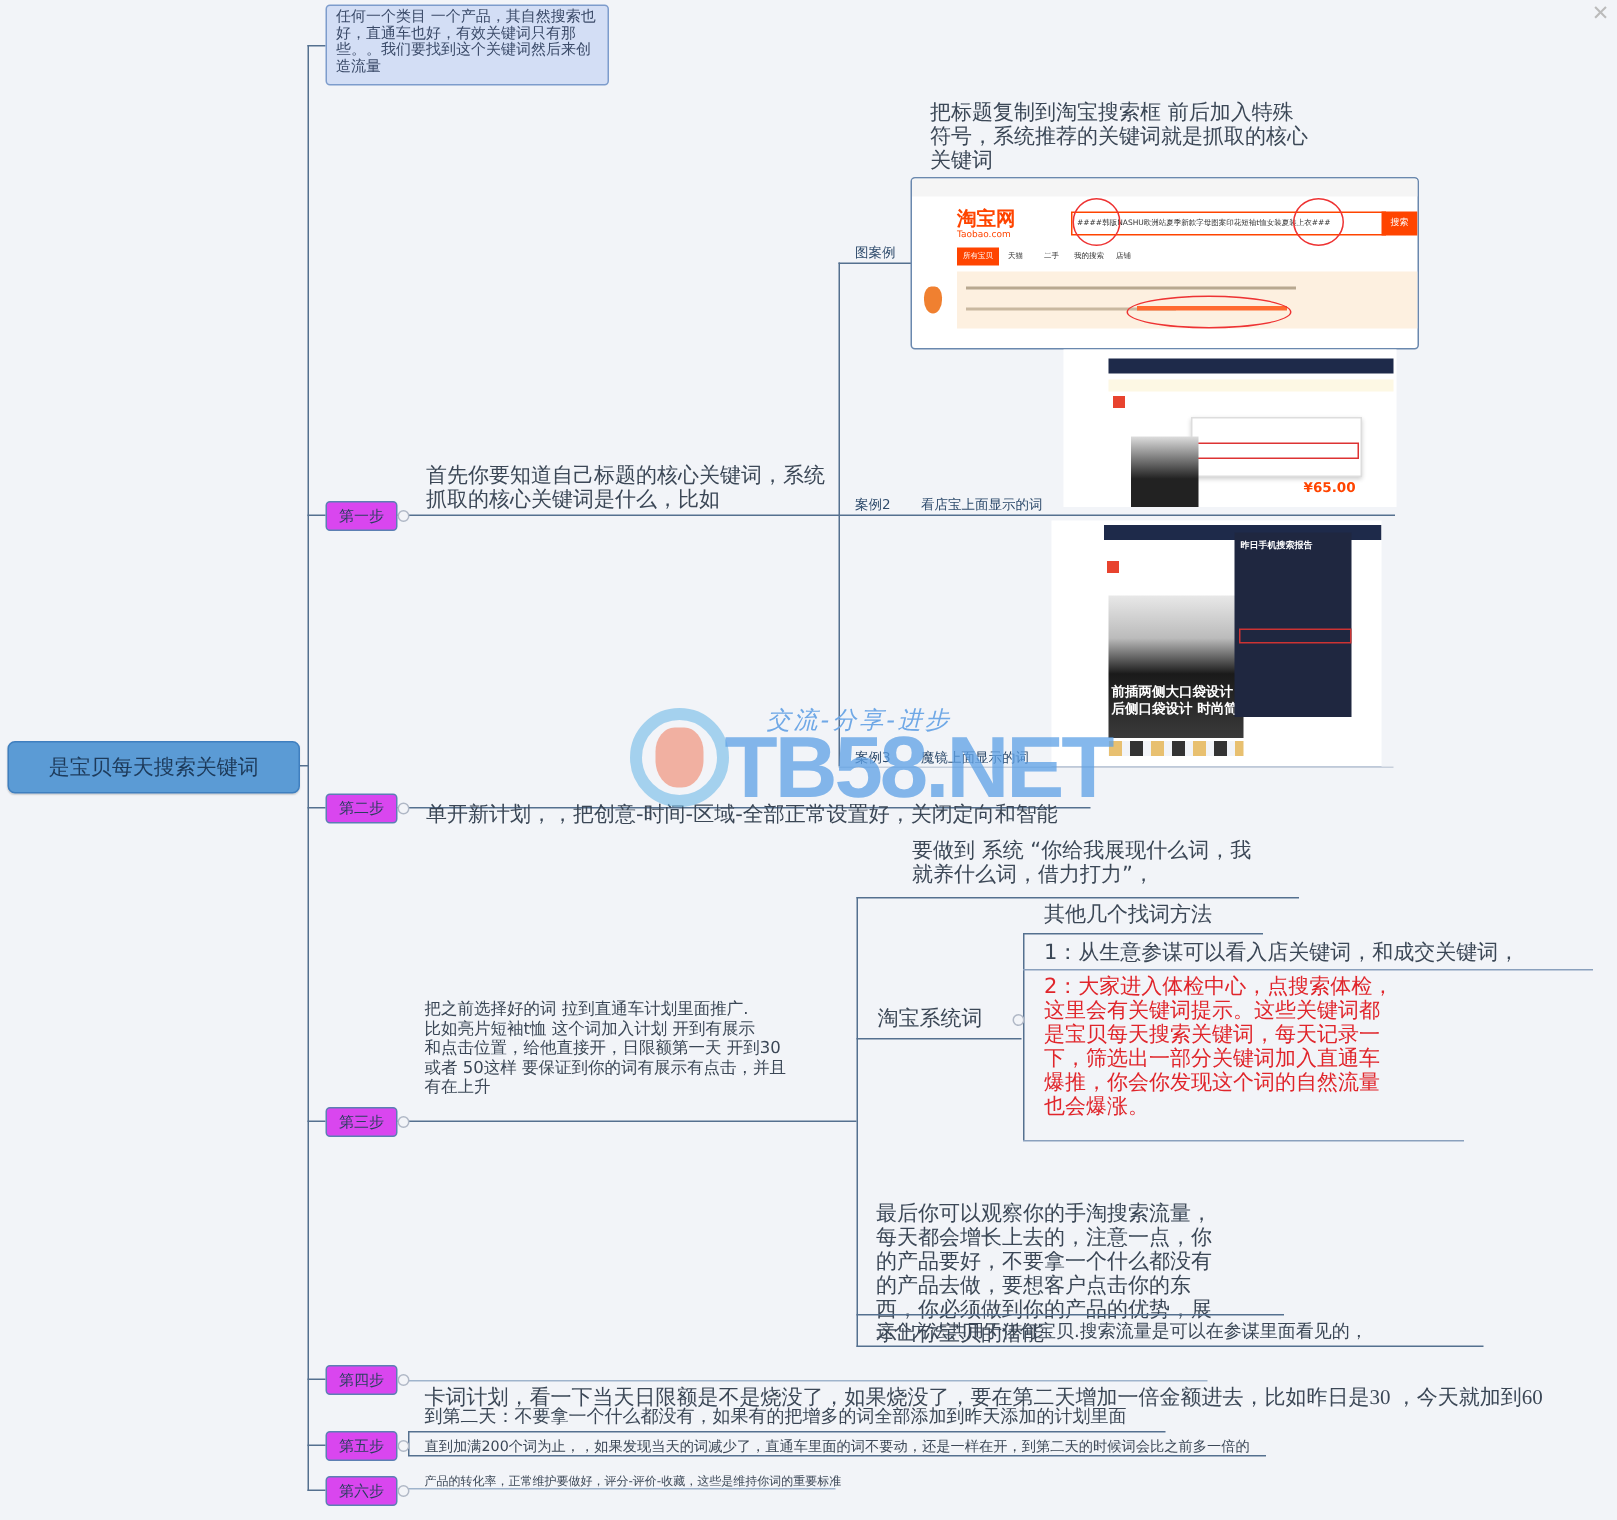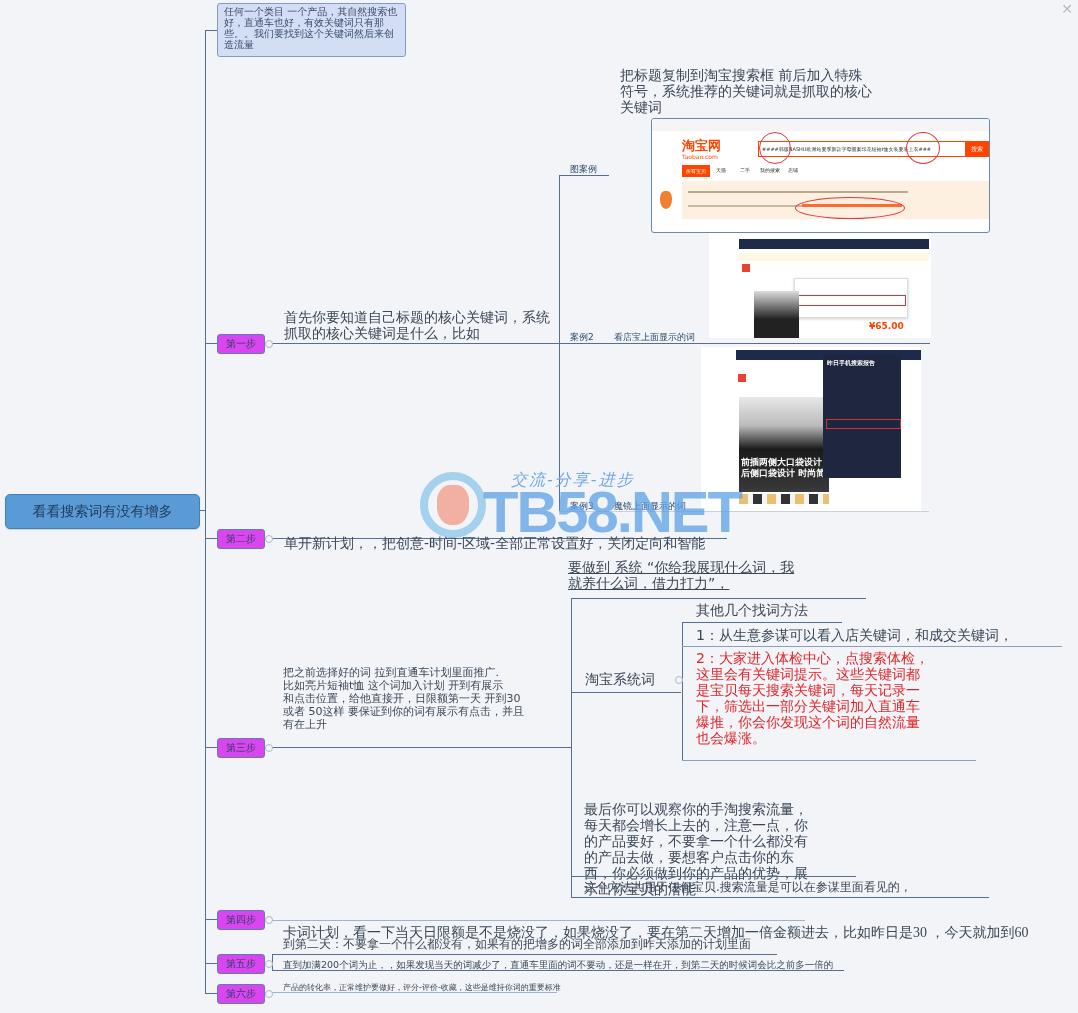--- a/index.html
+++ b/index.html
@@ -54,36 +54,36 @@
 </style>
 </head>
 <body>
 
 <div class="close-btn">✕</div>
 
 <div class="line" style="left:198px;top:510px;width:8px;height:1px;"></div>
 <div class="line" style="left:205px;top:30px;width:1px;height:964px;"></div>
 <div class="line" style="left:205px;top:30px;width:12px;height:1px;"></div>
 
-<div class="root">看看搜索词有没有增多</div>
+<div class="root">是宝贝每天搜索关键词</div>
 
 <div class="note">任何一个类目  一个产品，其自然搜索也好，直通车也好，有效关键词只有那些。。我们要找到这个关键词然后来创造流量</div>
 
 <div class="line" style="left:205px;top:343px;width:12px;height:1px;"></div>
 <div class="step" style="top:334px;">第一步</div>
 <div class="line" style="left:265px;top:343px;width:665px;height:1px;"></div>
 <div class="txt big" style="left:284px;top:309px;width:270px;">首先你要知道自己标题的核心关键词，系统抓取的核心关键词是什么，比如</div>
 <div class="line" style="left:559px;top:175px;width:1px;height:336px;"></div>
 <div class="line" style="left:559px;top:175px;width:50px;height:1px;"></div>
 <div class="txt small" style="left:570px;top:164px;color:#2d4a6b;">图案例</div>
 <div class="txt big" style="left:620px;top:67px;width:280px;">把标题复制到淘宝搜索框     前后加入特殊
 符号，系统推荐的关键词就是抓取的核心
 关键词</div>
 
-<div class="shot" style="left:607px;top:118px;width:337px;height:113px;border-radius:3px;margin-left:44px;">
+<div class="shot" style="left:607px;top:118px;width:337px;height:113px;border-radius:3px;">
   <div class="abs" style="left:0;top:0;width:337px;height:12px;background:#f5f5f5;"></div>
   <div class="abs" style="left:30px;top:18px;font-size:13px;font-weight:bold;color:#ff4400;">淘宝网</div>
   <div class="abs" style="left:30px;top:34px;font-size:6px;color:#ff4400;">Taobao.com</div>
   <div class="abs" style="left:106px;top:22px;width:205px;height:14px;border:1px solid #ff4400;font-size:5px;line-height:14px;color:#333;overflow:hidden;white-space:nowrap;padding-left:3px;">####韩版NASHU欧洲站夏季新款字母图案印花短袖t恤女装夏装上衣###</div>
   <div class="abs" style="left:313px;top:22px;width:24px;height:16px;background:#ff4400;color:#fff;font-size:6px;line-height:16px;text-align:center;">搜索</div>
   <div class="abs" style="left:107px;top:13px;width:30px;height:30px;border:1px solid #e33;border-radius:50%;"></div>
   <div class="abs" style="left:254px;top:13px;width:32px;height:30px;border:1px solid #e33;border-radius:50%;"></div>
   <div class="abs" style="left:30px;top:46px;width:28px;height:12px;background:#ff4400;color:#fff;font-size:5px;line-height:12px;text-align:center;">所有宝贝</div>
   <div class="abs" style="left:64px;top:48px;font-size:5px;">天猫</div>
   <div class="abs" style="left:88px;top:48px;font-size:5px;">二手</div>
@@ -133,21 +133,21 @@
 <div class="line" style="left:205px;top:747px;width:12px;height:1px;"></div>
 <div class="step" style="top:738px;">第三步</div>
 <div class="line" style="left:265px;top:747px;width:306px;height:1px;"></div>
 <div class="txt mid" style="left:283px;top:666px;width:280px;text-align:left;">把之前选择好的词 拉到直通车计划里面推广.
 比如亮片短袖t恤  这个词加入计划  开到有展示
 和点击位置，给他直接开，日限额第一天 开到30
 或者 50这样 要保证到你的词有展示有点击，并且
 有在上升</div>
 <div class="line" style="left:571px;top:598px;width:1px;height:300px;"></div>
 <div class="line" style="left:571px;top:598px;width:295px;height:1px;"></div>
-<div class="txt big" style="left:568px;top:559px;width:290px;text-decoration:underline;">要做到   系统 “你给我展现什么词，我
+<div class="txt big" style="left:608px;top:559px;width:290px;">要做到   系统 “你给我展现什么词，我
 就养什么词，借力打力”，</div>
 
 <div class="line" style="left:571px;top:692px;width:110px;height:1px;"></div>
 <div class="txt big" style="left:585px;top:671px;">淘宝系统词</div>
 <div class="line" style="left:682px;top:622px;width:1px;height:138px;"></div>
 <div class="txt big" style="left:696px;top:602px;">其他几个找词方法</div>
 <div class="line" style="left:682px;top:622px;width:160px;height:1px;"></div>
 <div class="txt big" style="left:696px;top:627px;white-space:nowrap;">1：从生意参谋可以看入店关键词，和成交关键词，</div>
 <div class="line" style="left:682px;top:646px;width:380px;height:1px;background:#8aa0bd;"></div>
 <div class="txt big red" style="left:696px;top:650px;width:280px;">2：大家进入体检中心，点搜索体检，

